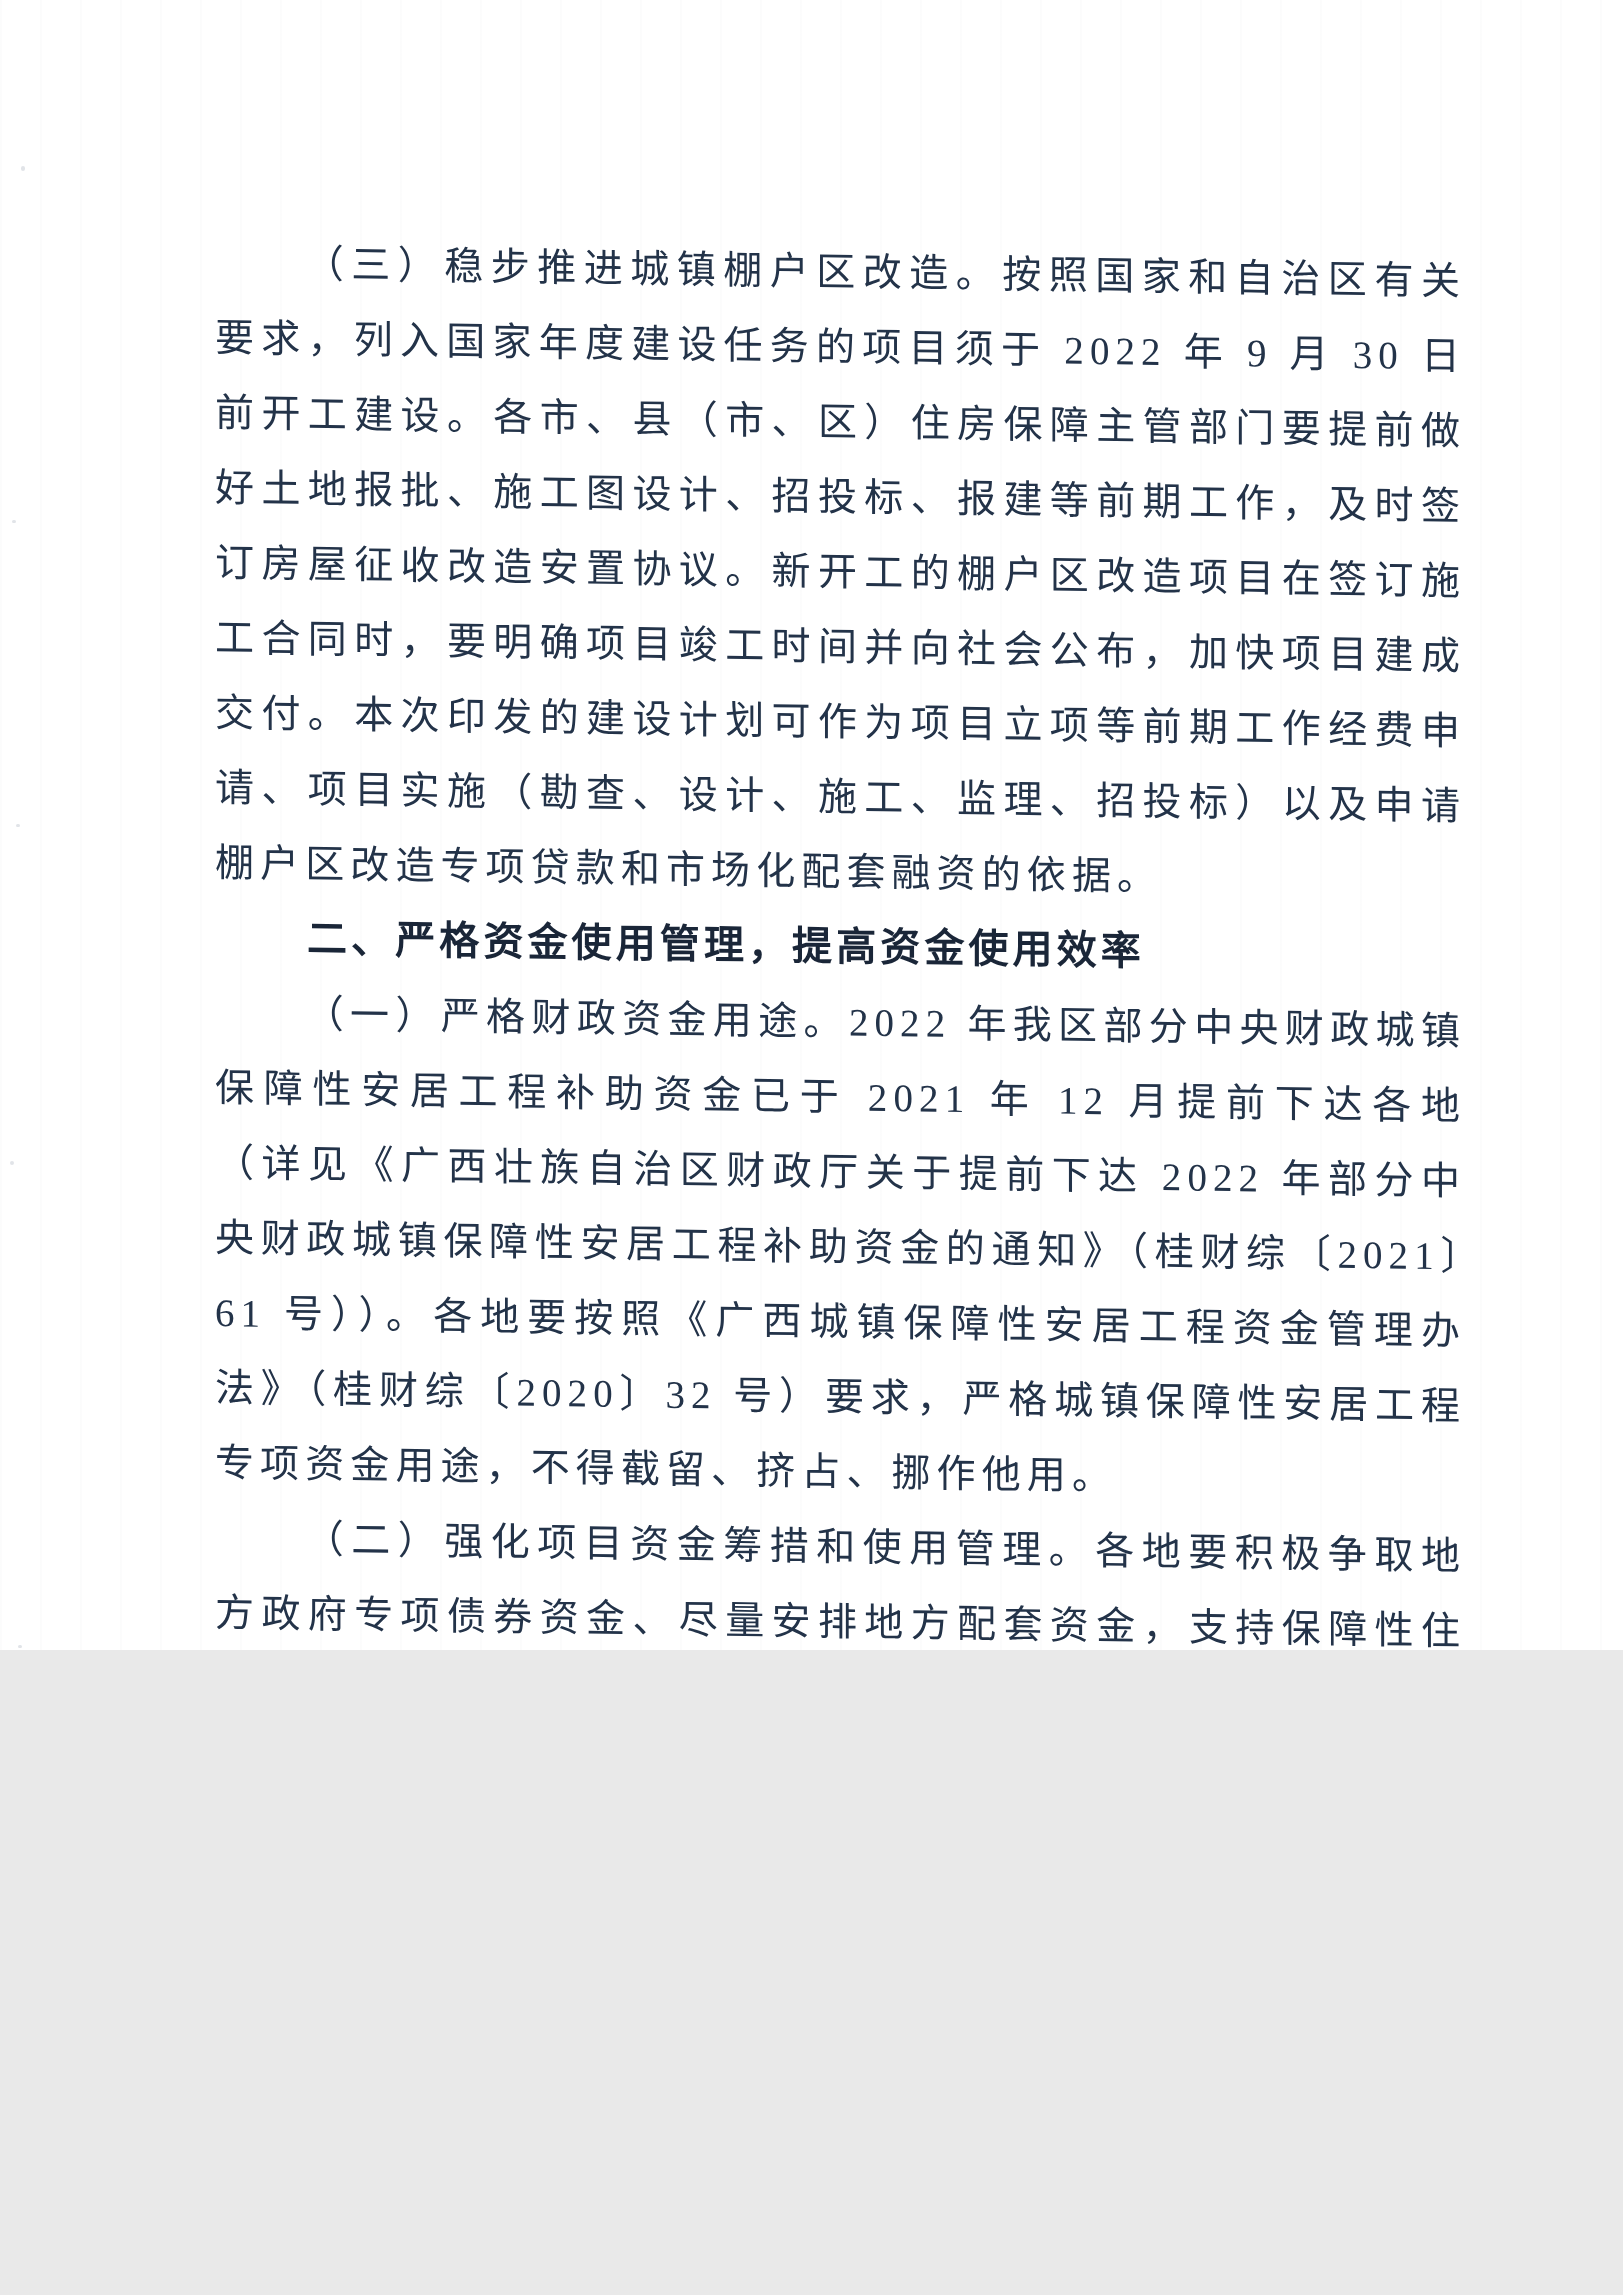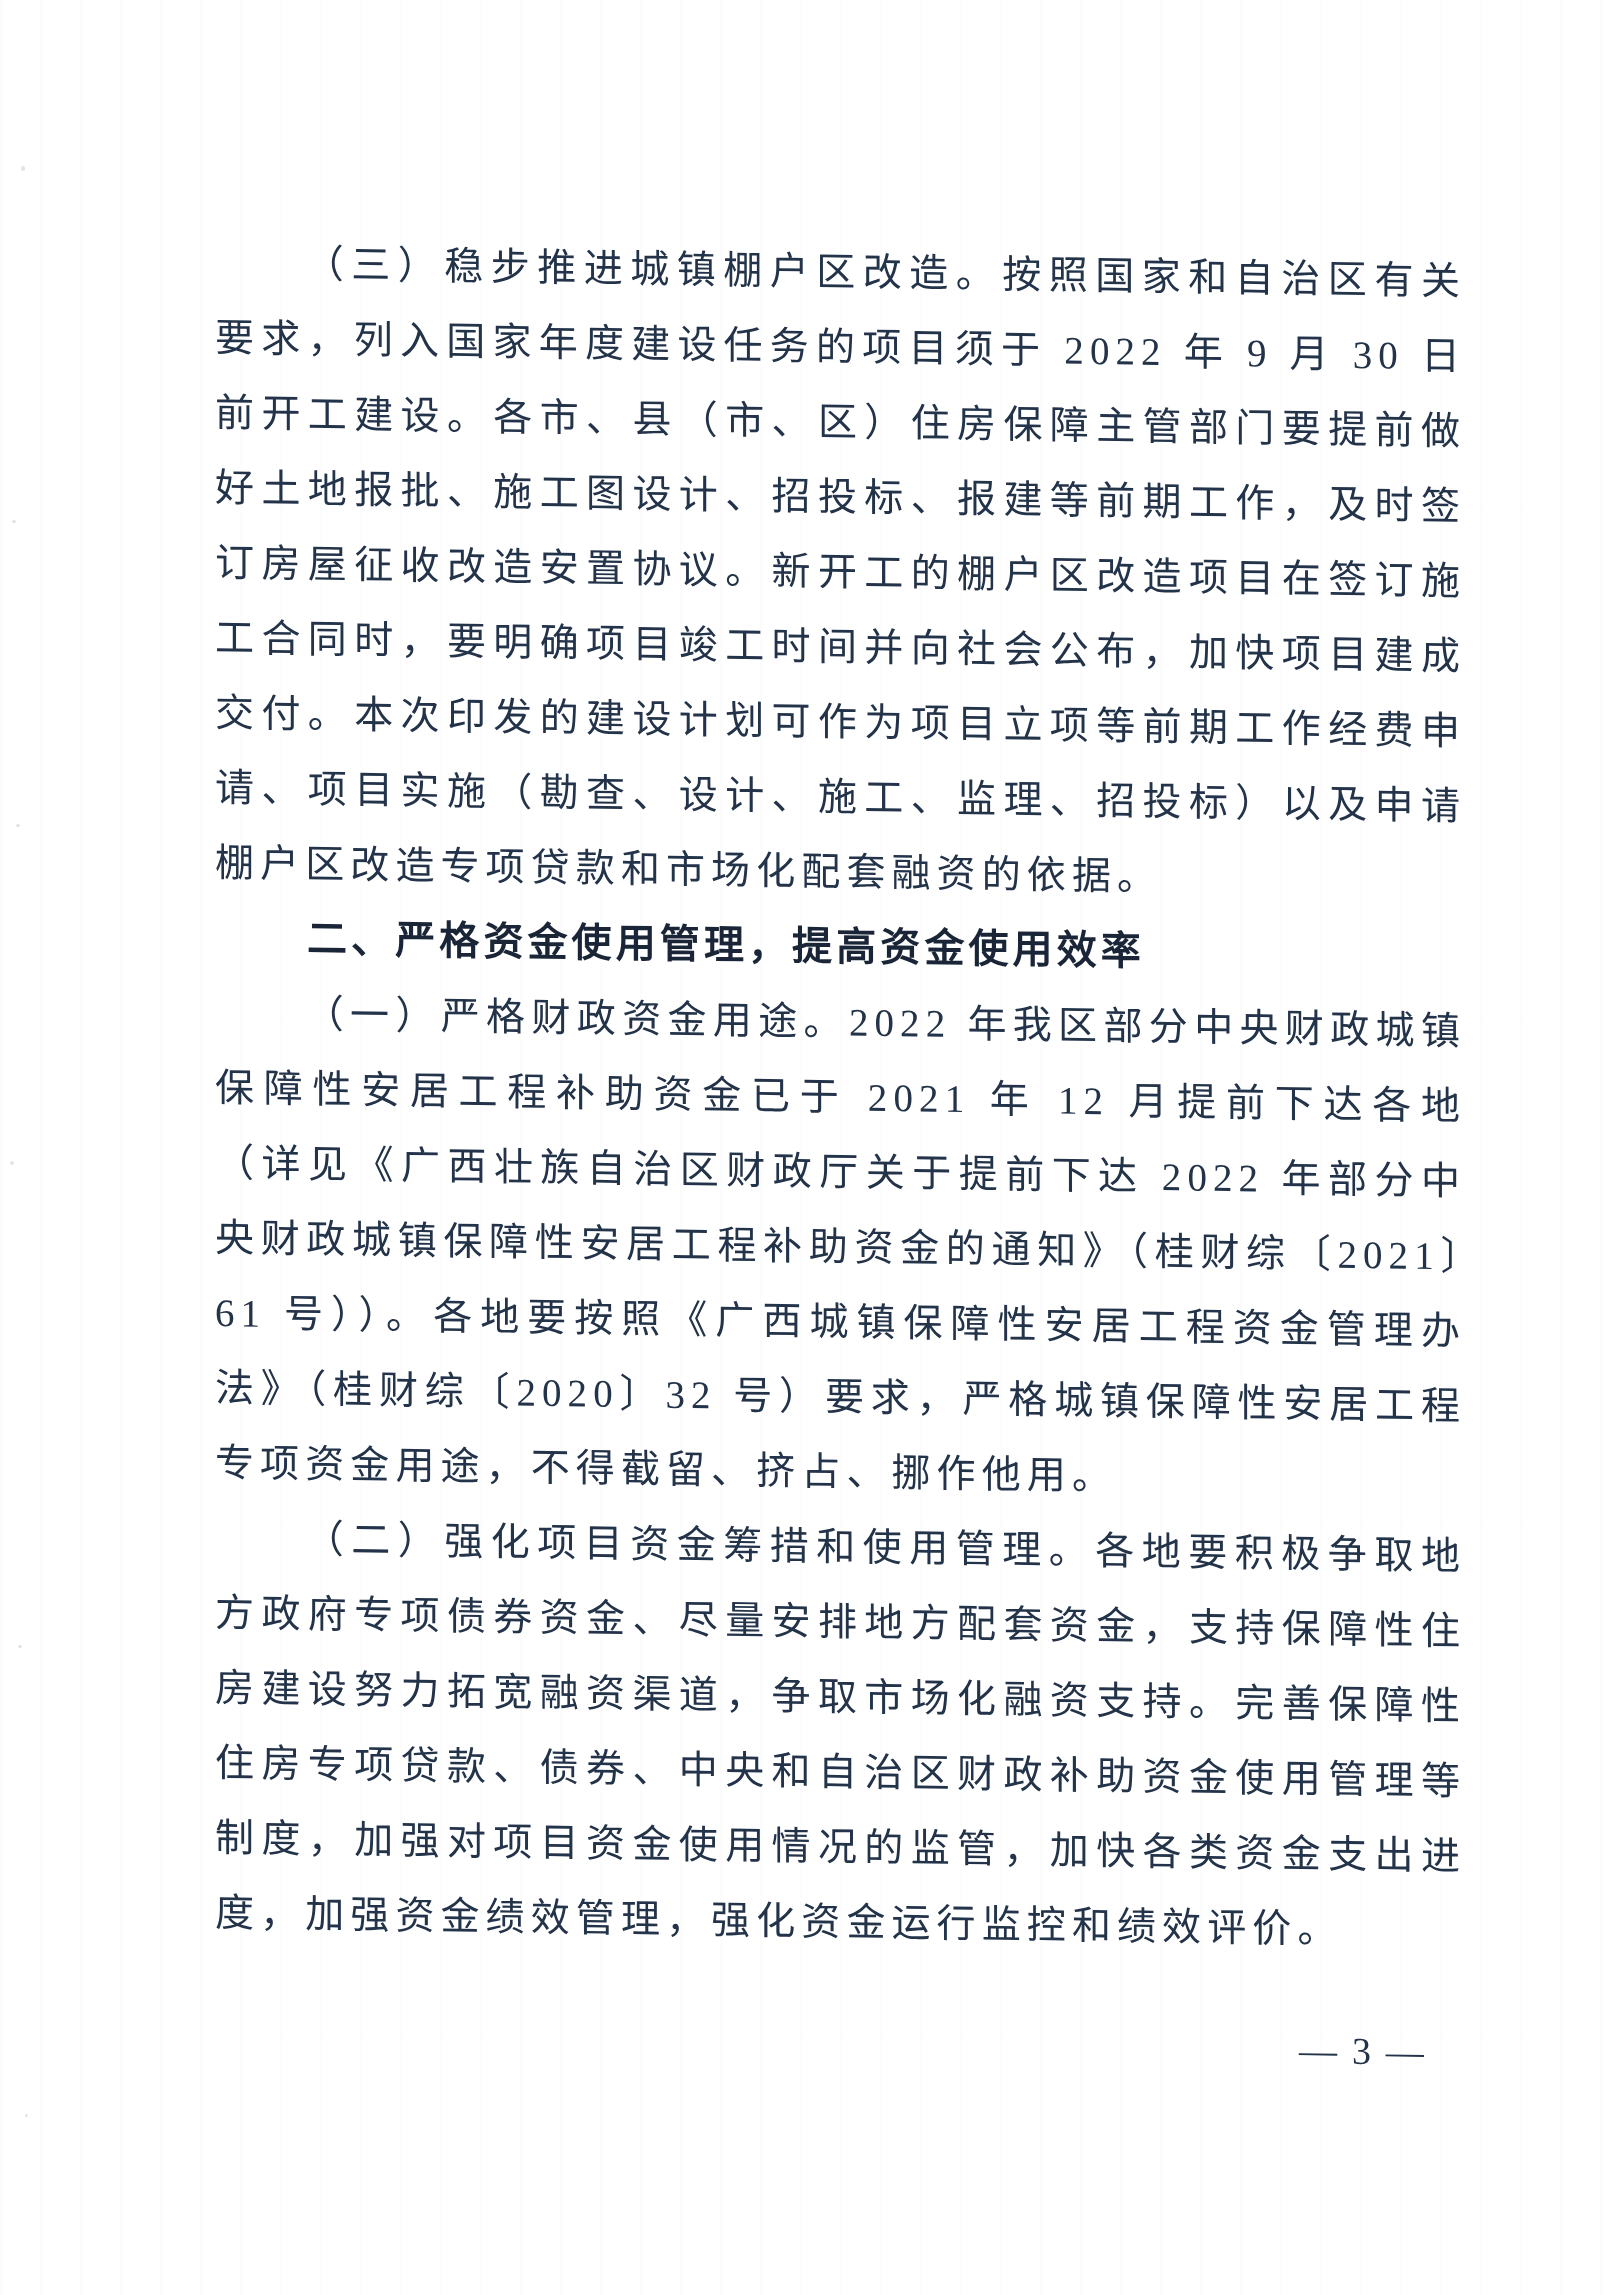--- a/index.html
+++ b/index.html
@@ -9,21 +9,21 @@
     --paper:#ffffff;
   }
   html,body{margin:0;padding:0;}
   body{
     width:1623px;height:2295px;
     background:#e9e9e9;
     font-family:"Liberation Serif","DejaVu Serif",serif;
   }
   .page{
     position:relative;
-    width:1623px;height:2295px;
+    width:1623px;height:1650px;
     background:var(--paper);
     
     background-image:repeating-linear-gradient(
       to right,
       rgba(120,130,140,0.025) 0px,
       rgba(120,130,140,0.025) 2px,
       rgba(0,0,0,0) 2px,
       rgba(0,0,0,0) 40px
     );
     overflow:hidden;

